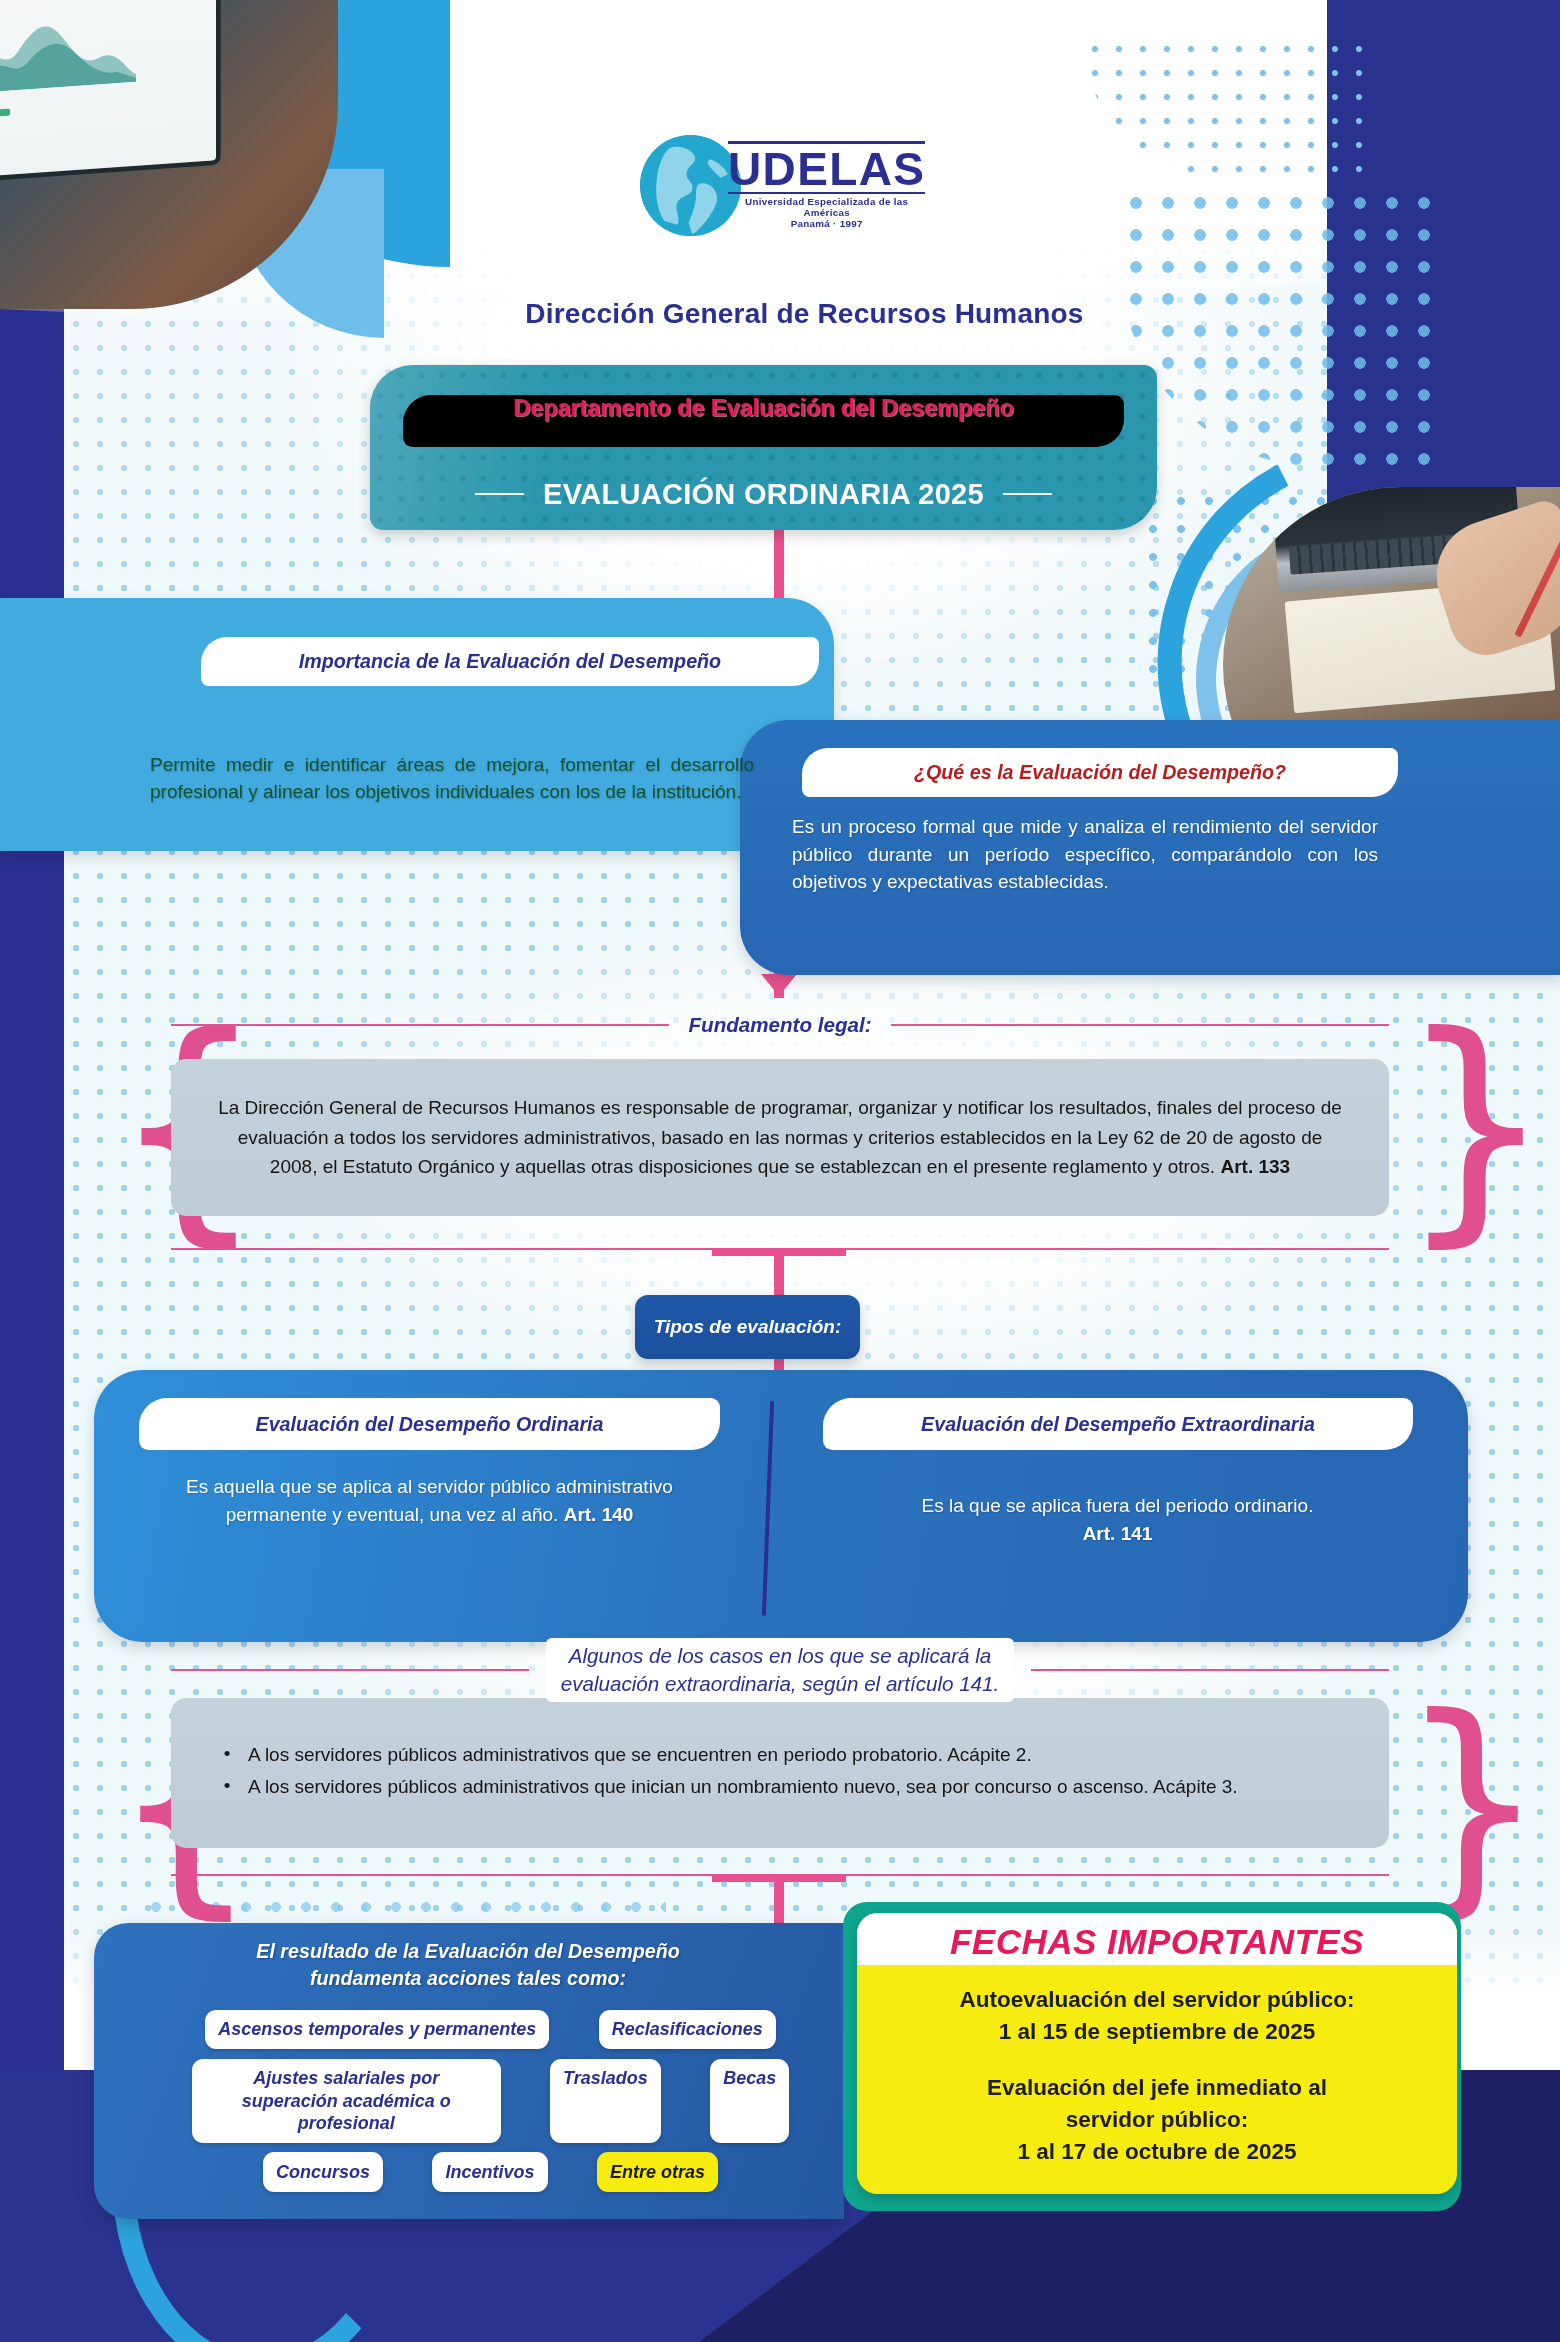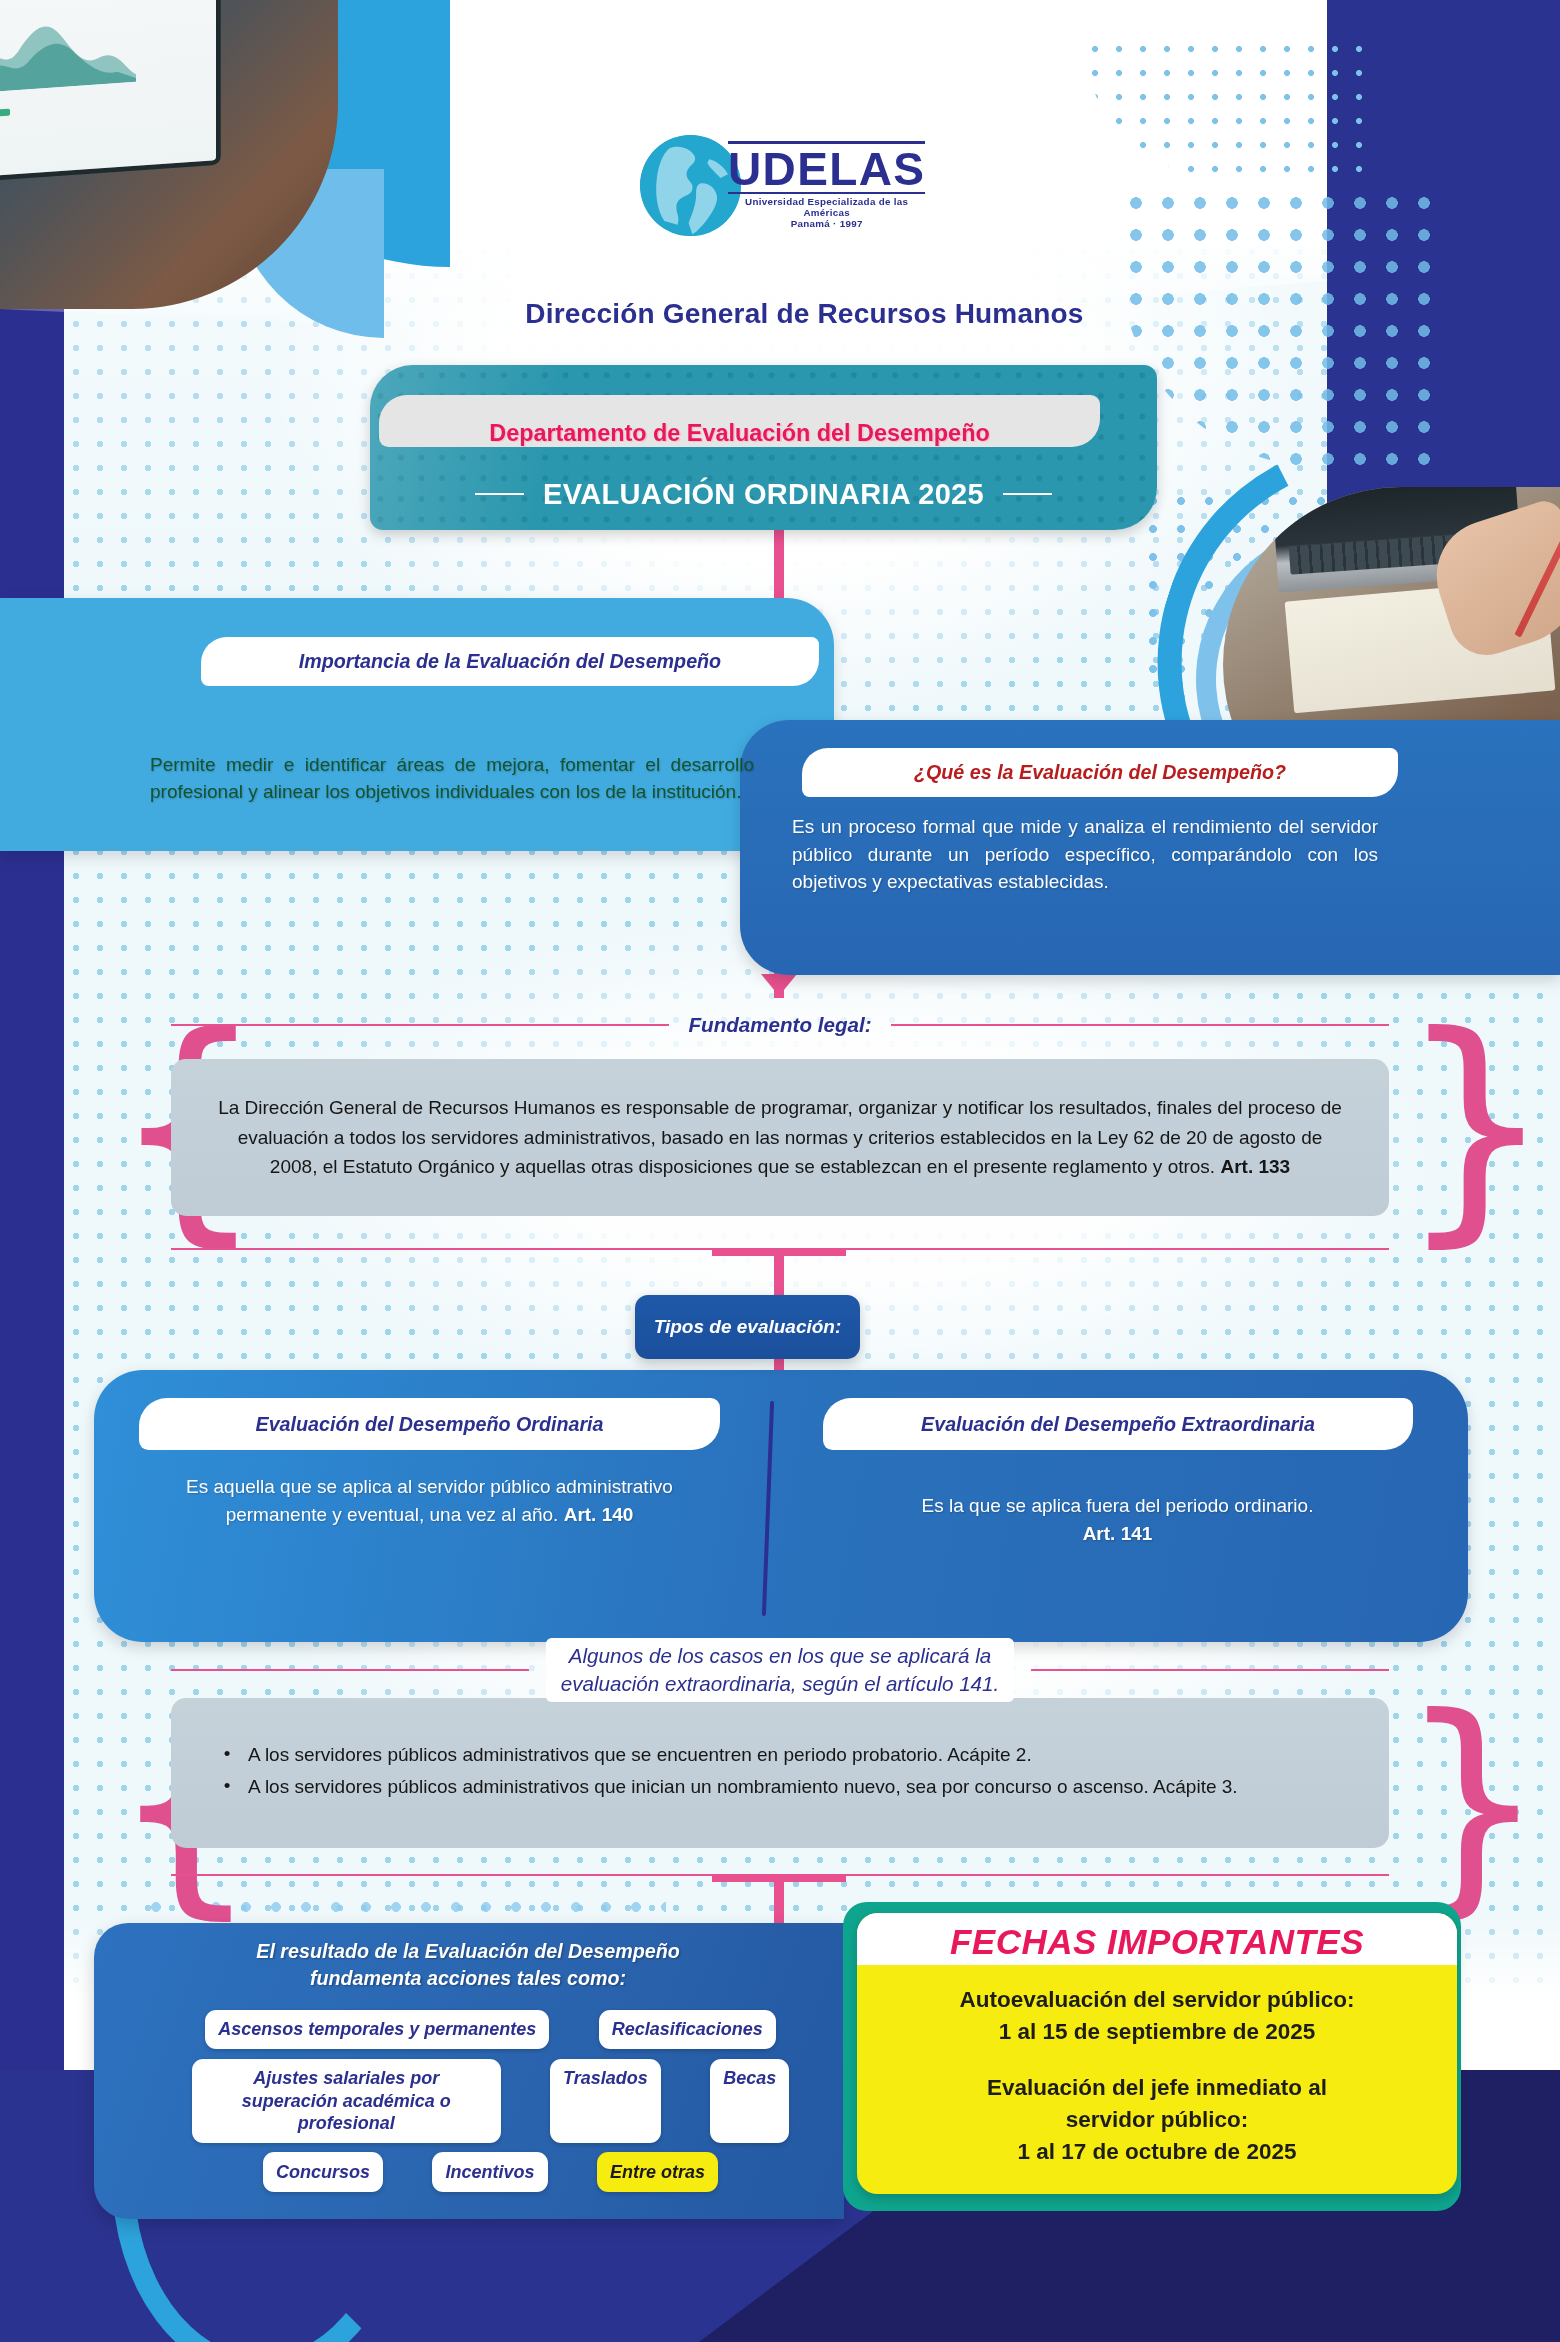--- a/index.html
+++ b/index.html
@@ -225,23 +225,23 @@
     border-radius: 43px 13px 43px 13px;
     z-index: 11;
     box-shadow: 0 4.7px 13px rgba(0,0,0,.18);
   }
   .teal-sheen {
     position:absolute; left:0; top:0; width:244px; height:165px;
     background: linear-gradient(100deg, rgba(255,255,255,.16) 0%, rgba(255,255,255,0) 70%);
     border-radius: 43px 0 0 13px;
   }
   .dept-pill {
-    position: absolute; left: 379px; top: 395px; width: 721px; height: 52px;
-    background: #e5e5e5; border-radius: 28px 9.4px 28px 9.4px;
-    display:flex; align-items:flex-end; justify-content:center;
+    position: absolute; left: 403px; top: 395px; width: 721px; height: 52px;
+    background: #000000; border-radius: 28px 9.4px 28px 9.4px;
+    display:flex; align-items:flex-start; justify-content:center;
     z-index: 13;
   }
   .dept-pill span {
     font-size: 23.4px; font-weight: 700; color: #e8185a; letter-spacing: 0;
     text-shadow: 1.4px 1.4px 0 rgba(255,170,190,.6);
   }
   .eval-ord {
     position:absolute; left:370px; top:468px; width:787px; height:52px;
     display:flex; align-items:center; justify-content:center; gap:19px;
     z-index: 13;

